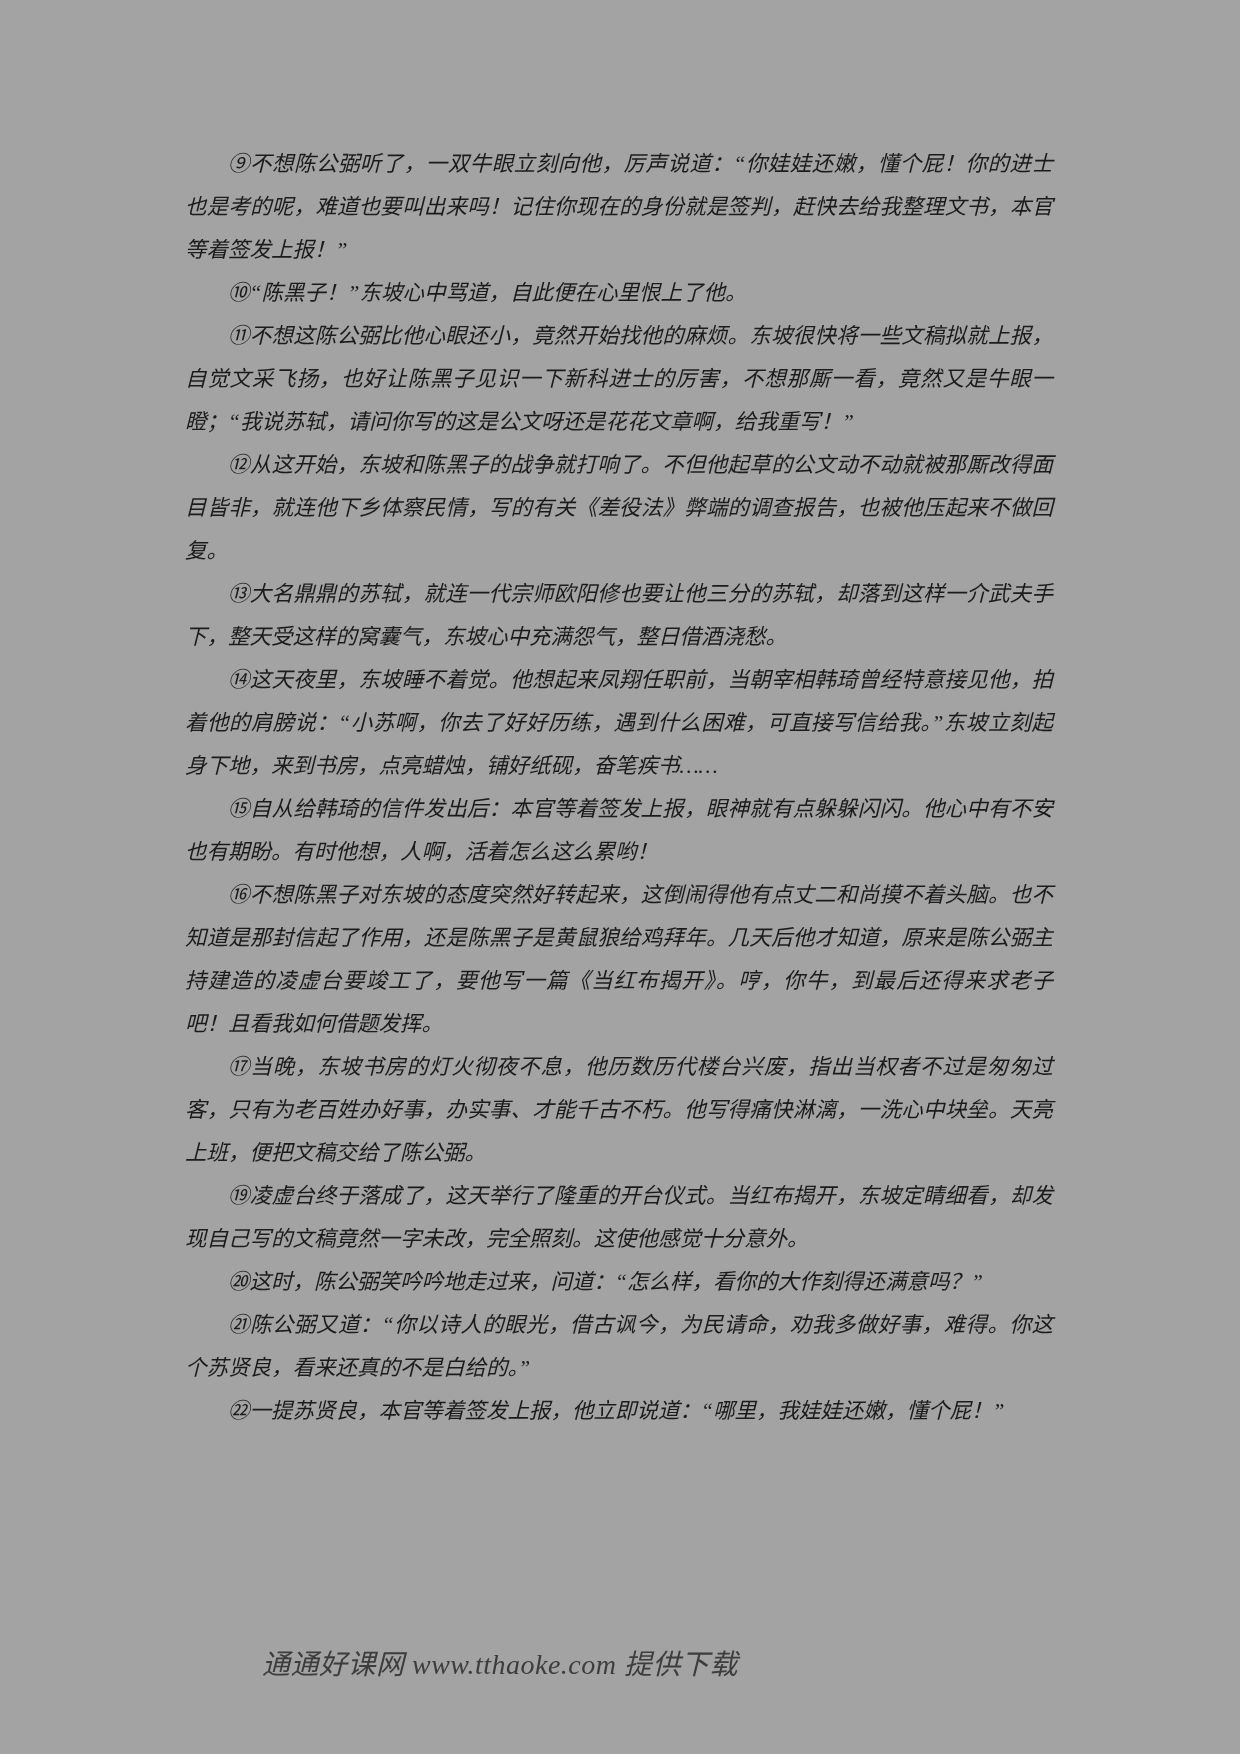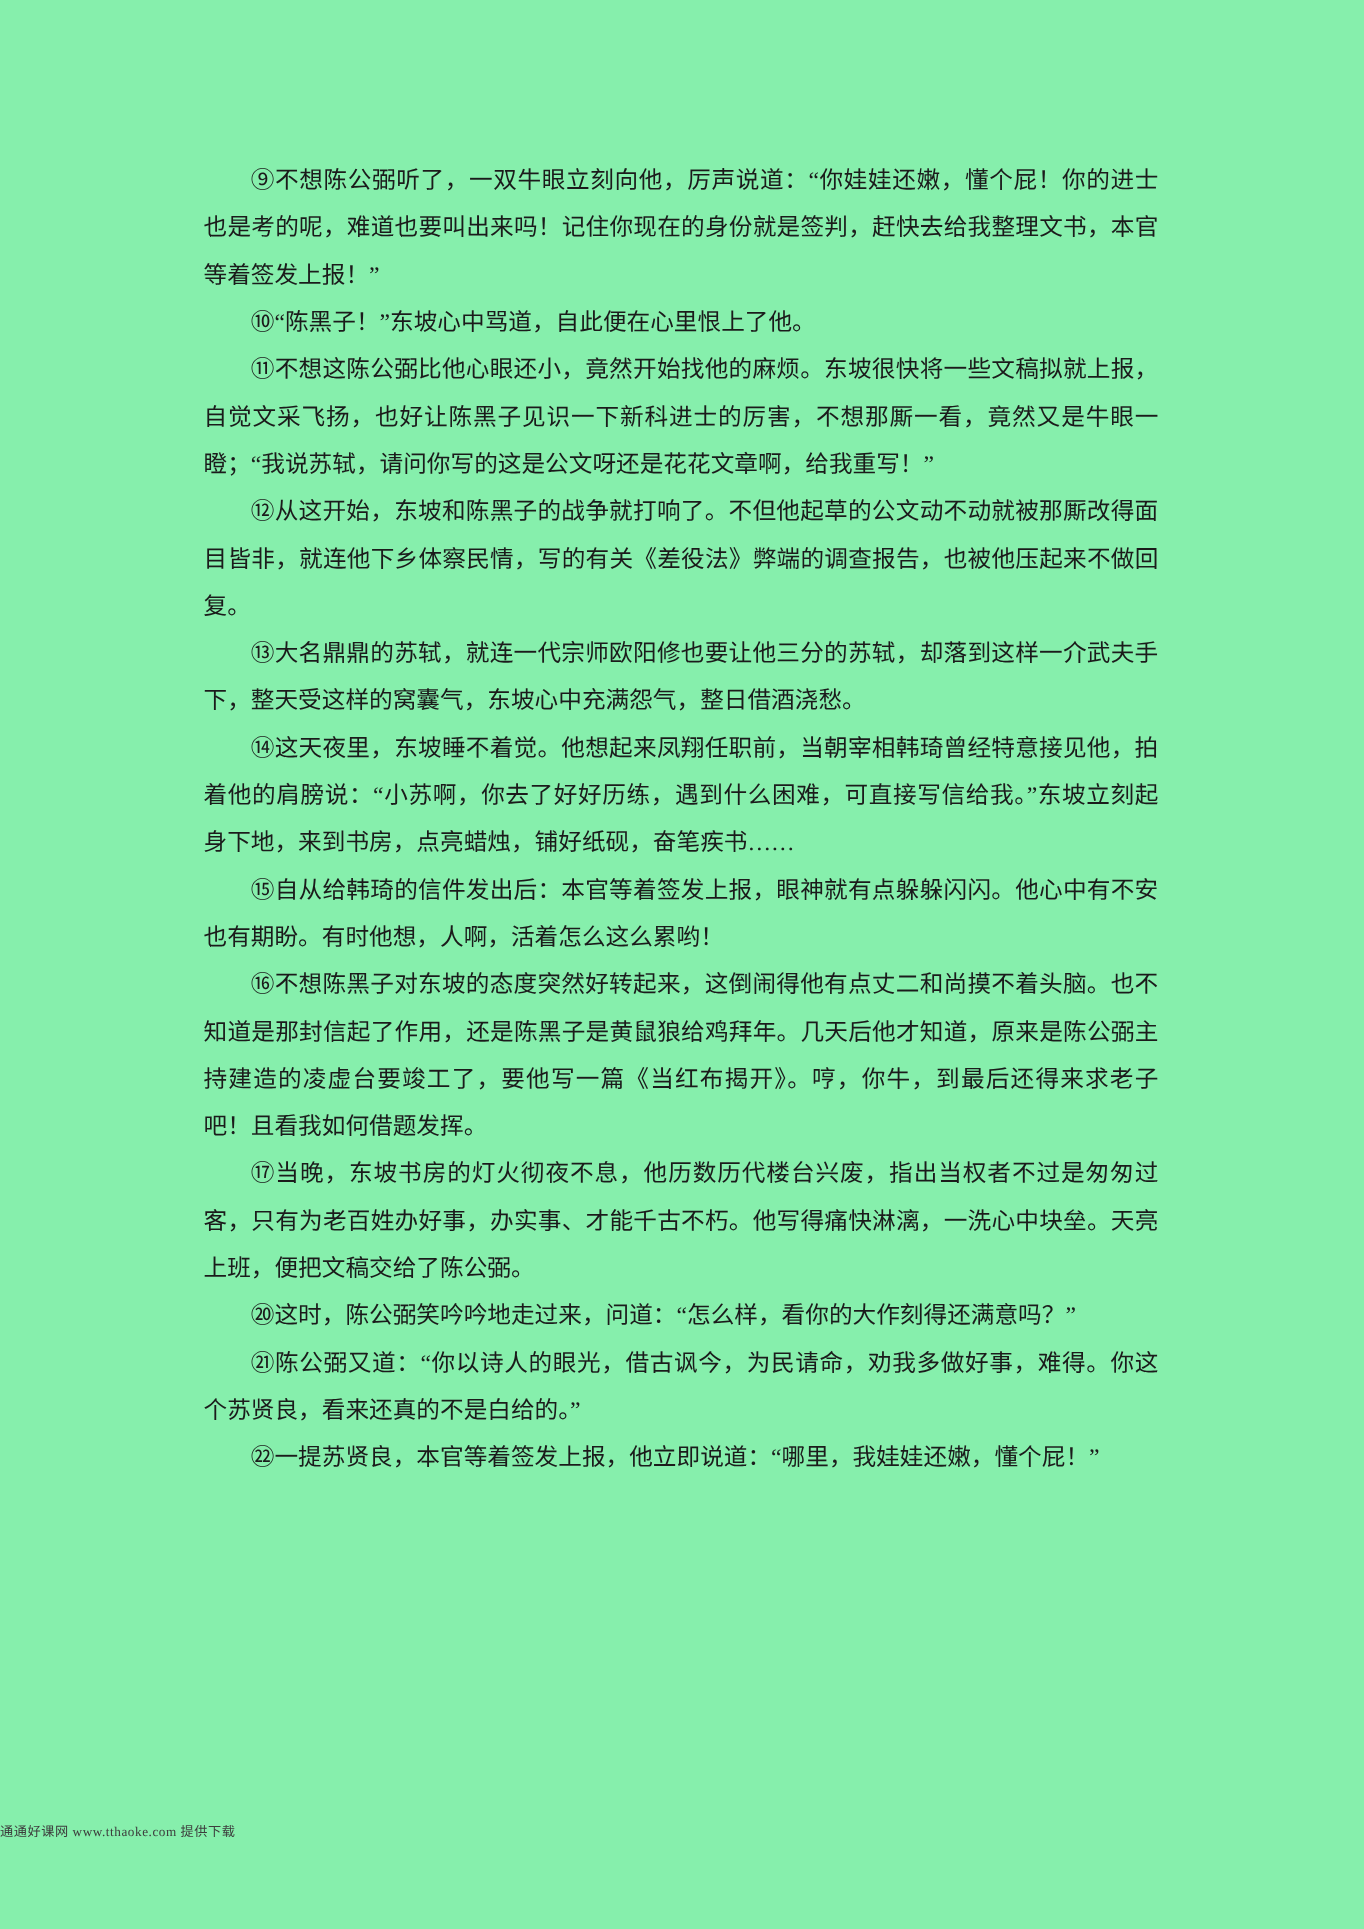--- a/index.html
+++ b/index.html
@@ -9,22 +9,23 @@
   }
   body {
     width: 1240px;
     height: 1754px;
     position: relative;
     font-family: "Liberation Serif", "DejaVu Serif", serif;
   }
   .page {
     position: absolute;
     inset: 0;
-    background: #86efac;
+    background: #a3a3a3;
     overflow: hidden;
+    font-style: italic;
   }
   .content {
     position: absolute;
     top: 143px;
     left: 185px;
     width: 868px;
     color: #1b1b1b;
   }
   .content p {
     margin: 0;
@@ -34,40 +35,42 @@
     text-align: justify;
     text-justify: inter-ideograph;
     text-indent: 2em;
     word-break: break-all;
   }
   .footer {
     position: absolute;
     top: 1650px;
     left: 0;
     width: 1000px;
-    font-size: 12px;
+    text-align: center;
+    font-size: 28px;
     line-height: 30px;
     color: #3d3d3d;
     letter-spacing: 0.5px;
   }
 </style>
 </head>
 <body>
 
 <div class="page">
   <div class="content">
     <p><span>⑨</span><span>不想陈公弼听了，一双牛眼立刻向他，厉声说道：“你娃娃还嫩，懂个屁！你的进士也是考的呢，难道也要叫出来吗！记住你现在的身份就是签判，赶快去给我整理文书，本官等着签发上报！”</span></p>
     <p><span>⑩</span><span>“陈黑子！”东坡心中骂道，自此便在心里恨上了他。</span></p>
     <p><span>⑪</span><span>不想这陈公弼比他心眼还小，竟然开始找他的麻烦。东坡很快将一些文稿拟就上报，自觉文采飞扬，也好让陈黑子见识一下新科进士的厉害，不想那厮一看，竟然又是牛眼一瞪；“我说苏轼，请问你写的这是公文呀还是花花文章啊，给我重写！”</span></p>
     <p><span>⑫</span><span>从这开始，东坡和陈黑子的战争就打响了。不但他起草的公文动不动就被那厮改得面目皆非，就连他下乡体察民情，写的有关《差役法》弊端的调查报告，也被他压起来不做回复。</span></p>
     <p><span>⑬</span><span>大名鼎鼎的苏轼，就连一代宗师欧阳修也要让他三分的苏轼，却落到这样一介武夫手下，整天受这样的窝囊气，东坡心中充满怨气，整日借酒浇愁。</span></p>
     <p><span>⑭</span><span>这天夜里，东坡睡不着觉。他想起来凤翔任职前，当朝宰相韩琦曾经特意接见他，拍着他的肩膀说：“小苏啊，你去了好好历练，遇到什么困难，可直接写信给我。”东坡立刻起身下地，来到书房，点亮蜡烛，铺好纸砚，奋笔疾书……</span></p>
     <p><span>⑮</span><span>自从给韩琦的信件发出后：本官等着签发上报，眼神就有点躲躲闪闪。他心中有不安也有期盼。有时他想，人啊，活着怎么这么累哟！</span></p>
     <p><span>⑯</span><span>不想陈黑子对东坡的态度突然好转起来，这倒闹得他有点丈二和尚摸不着头脑。也不知道是那封信起了作用，还是陈黑子是黄鼠狼给鸡拜年。几天后他才知道，原来是陈公弼主持建造的凌虚台要竣工了，要他写一篇《当红布揭开》。哼，你牛，到最后还得来求老子吧！且看我如何借题发挥。</span></p>
     <p><span>⑰</span><span>当晚，东坡书房的灯火彻夜不息，他历数历代楼台兴废，指出当权者不过是匆匆过客，只有为老百姓办好事，办实事、才能千古不朽。他写得痛快淋漓，一洗心中块垒。天亮上班，便把文稿交给了陈公弼。</span></p>
+    <p><span>⑲</span><span>凌虚台终于落成了，这天举行了隆重的开台仪式。当红布揭开，东坡定睛细看，却发现自己写的文稿竟然一字未改，完全照刻。这使他感觉十分意外。</span></p>
     <p><span>⑳</span><span>这时，陈公弼笑吟吟地走过来，问道：“怎么样，看你的大作刻得还满意吗？”</span></p>
     <p><span>㉑</span><span>陈公弼又道：“你以诗人的眼光，借古讽今，为民请命，劝我多做好事，难得。你这个苏贤良，看来还真的不是白给的。”</span></p>
     <p><span>㉒</span><span>一提苏贤良，本官等着签发上报，他立即说道：“哪里，我娃娃还嫩，懂个屁！”</span></p>
   </div>
 
   <div class="footer">
     <span>通通好课网  www.tthaoke.com  提供下载</span>
   </div>
 </div>
 

